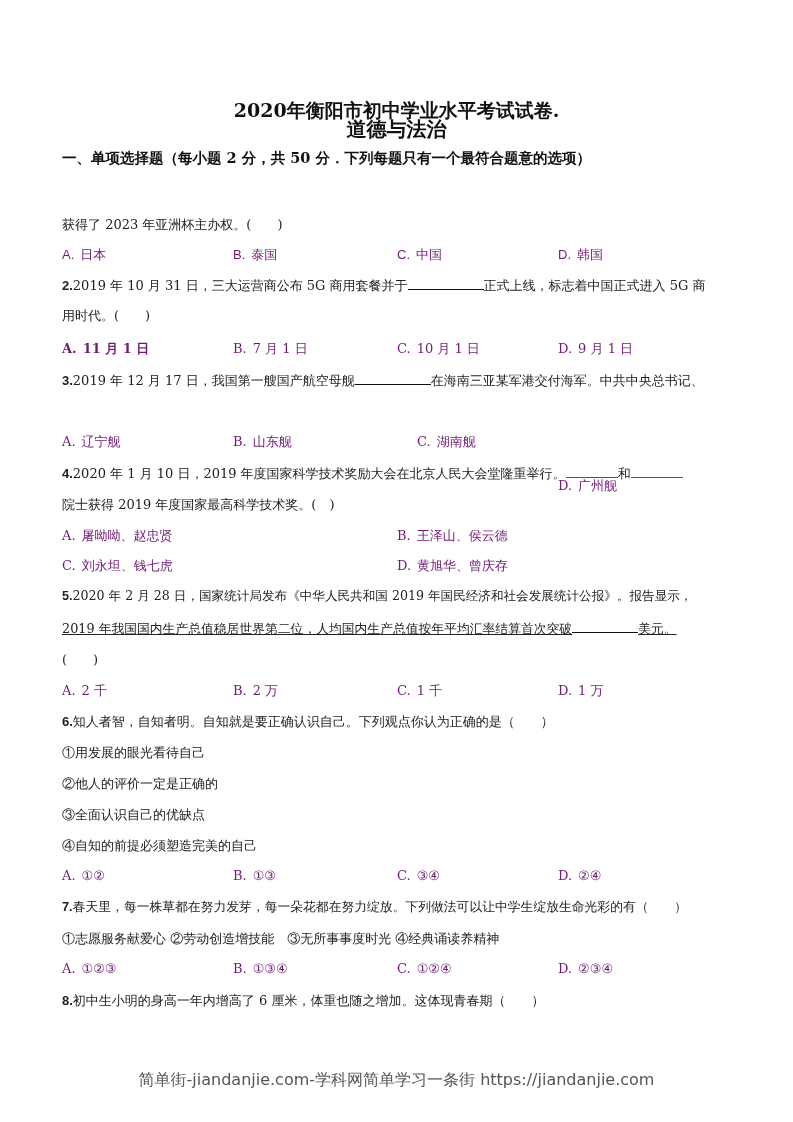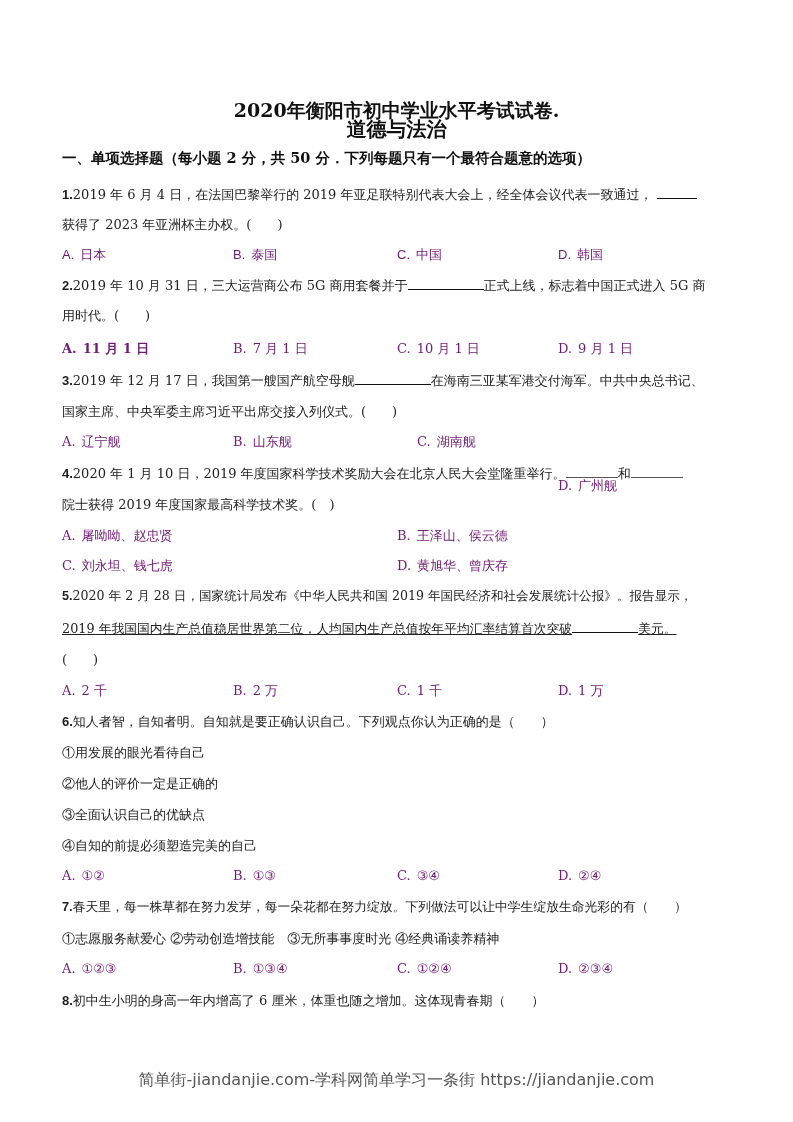--- a/index.html
+++ b/index.html
@@ -24,43 +24,38 @@
 </head>
 <body>
 
 <div class="page">
 
   <div class="title title1">2020年衡阳市初中学业水平考试试卷.</div>
   <div class="title title2" style="top:116px;">道德与法治</div>
 
   <div class="section">一、单项选择题（每小题 2 分，共 50 分．下列每题只有一个最符合题意的选项）</div>
 
-  <div class="line" style="top:186px;">
-    <span class="qnum">1.</span><span>2019 年 6 月 4 日，在法国巴黎举行的 2019 年亚足联特别代表大会上，经全体会议代表一致通过，</span>
-    <span class="blank" style="width:40px;"></span>
-  </div>
   <div class="line" style="top:216px;">获得了 2023 年亚洲杯主办权。(　　)</div>
   <div class="opt" style="left:62px;top:246px;"><span class="optlabel">A.</span><span>日本</span></div>
   <div class="opt" style="left:233px;top:246px;"><span class="optlabel">B.</span><span>泰国</span></div>
   <div class="opt" style="left:397px;top:246px;"><span class="optlabel">C.</span><span>中国</span></div>
   <div class="opt" style="left:558px;top:246px;"><span class="optlabel">D.</span><span>韩国</span></div>
 
   <div class="line" style="top:277px;">
     <span class="qnum">2.</span><span>2019 年 10 月 31 日，三大运营商公布 5G 商用套餐并于</span><span class="blank" style="width:76px;"></span><span>正式上线，标志着中国正式进入 5G 商</span>
   </div>
   <div class="line" style="top:307px;">用时代。(　　)</div>
   <div class="opt" style="left:62px;top:340px;font-weight:bold;"><span class="optlabel serif">A.</span><span>11 月 1 日</span></div>
   <div class="opt" style="left:233px;top:340px;"><span class="optlabel serif">B.</span><span>7 月 1 日</span></div>
   <div class="opt" style="left:397px;top:340px;"><span class="optlabel serif">C.</span><span>10 月 1 日</span></div>
   <div class="opt" style="left:558px;top:340px;"><span class="optlabel serif">D.</span><span>9 月 1 日</span></div>
 
   <div class="line" style="top:372px;">
     <span class="qnum">3.</span><span>2019 年 12 月 17 日，我国第一艘国产航空母舰</span><span class="blank" style="width:76px;"></span><span>在海南三亚某军港交付海军。中共中央总书记、</span>
   </div>
-  <div class="line" style="top:403px;">国家主席、中央军委主席习近平出席交接入列仪式。(　　)</div>
   <div class="opt" style="left:62px;top:433px;"><span class="optlabel serif">A.</span><span>辽宁舰</span></div>
   <div class="opt" style="left:233px;top:433px;"><span class="optlabel serif">B.</span><span>山东舰</span></div>
   <div class="opt" style="left:397px;top:433px;margin-left:20px;"><span class="optlabel serif">C.</span><span>湖南舰</span></div>
   <div class="opt" style="left:558px;top:433px;margin-top:44px;"><span class="optlabel serif">D.</span><span>广州舰</span></div>
 
   <div class="line" style="top:465px;">
     <span class="qnum">4.</span><span>2020 年 1 月 10 日，2019 年度国家科学技术奖励大会在北京人民大会堂隆重举行。</span><span class="blank thin" style="width:52px;"></span><span>和</span><span class="blank thin" style="width:52px;"></span>
   </div>
   <div class="line" style="top:496px;">院士获得 2019 年度国家最高科学技术奖。(　)</div>
   <div class="opt" style="left:62px;top:527px;"><span class="optlabel serif">A.</span><span>屠呦呦、赵忠贤</span></div>

